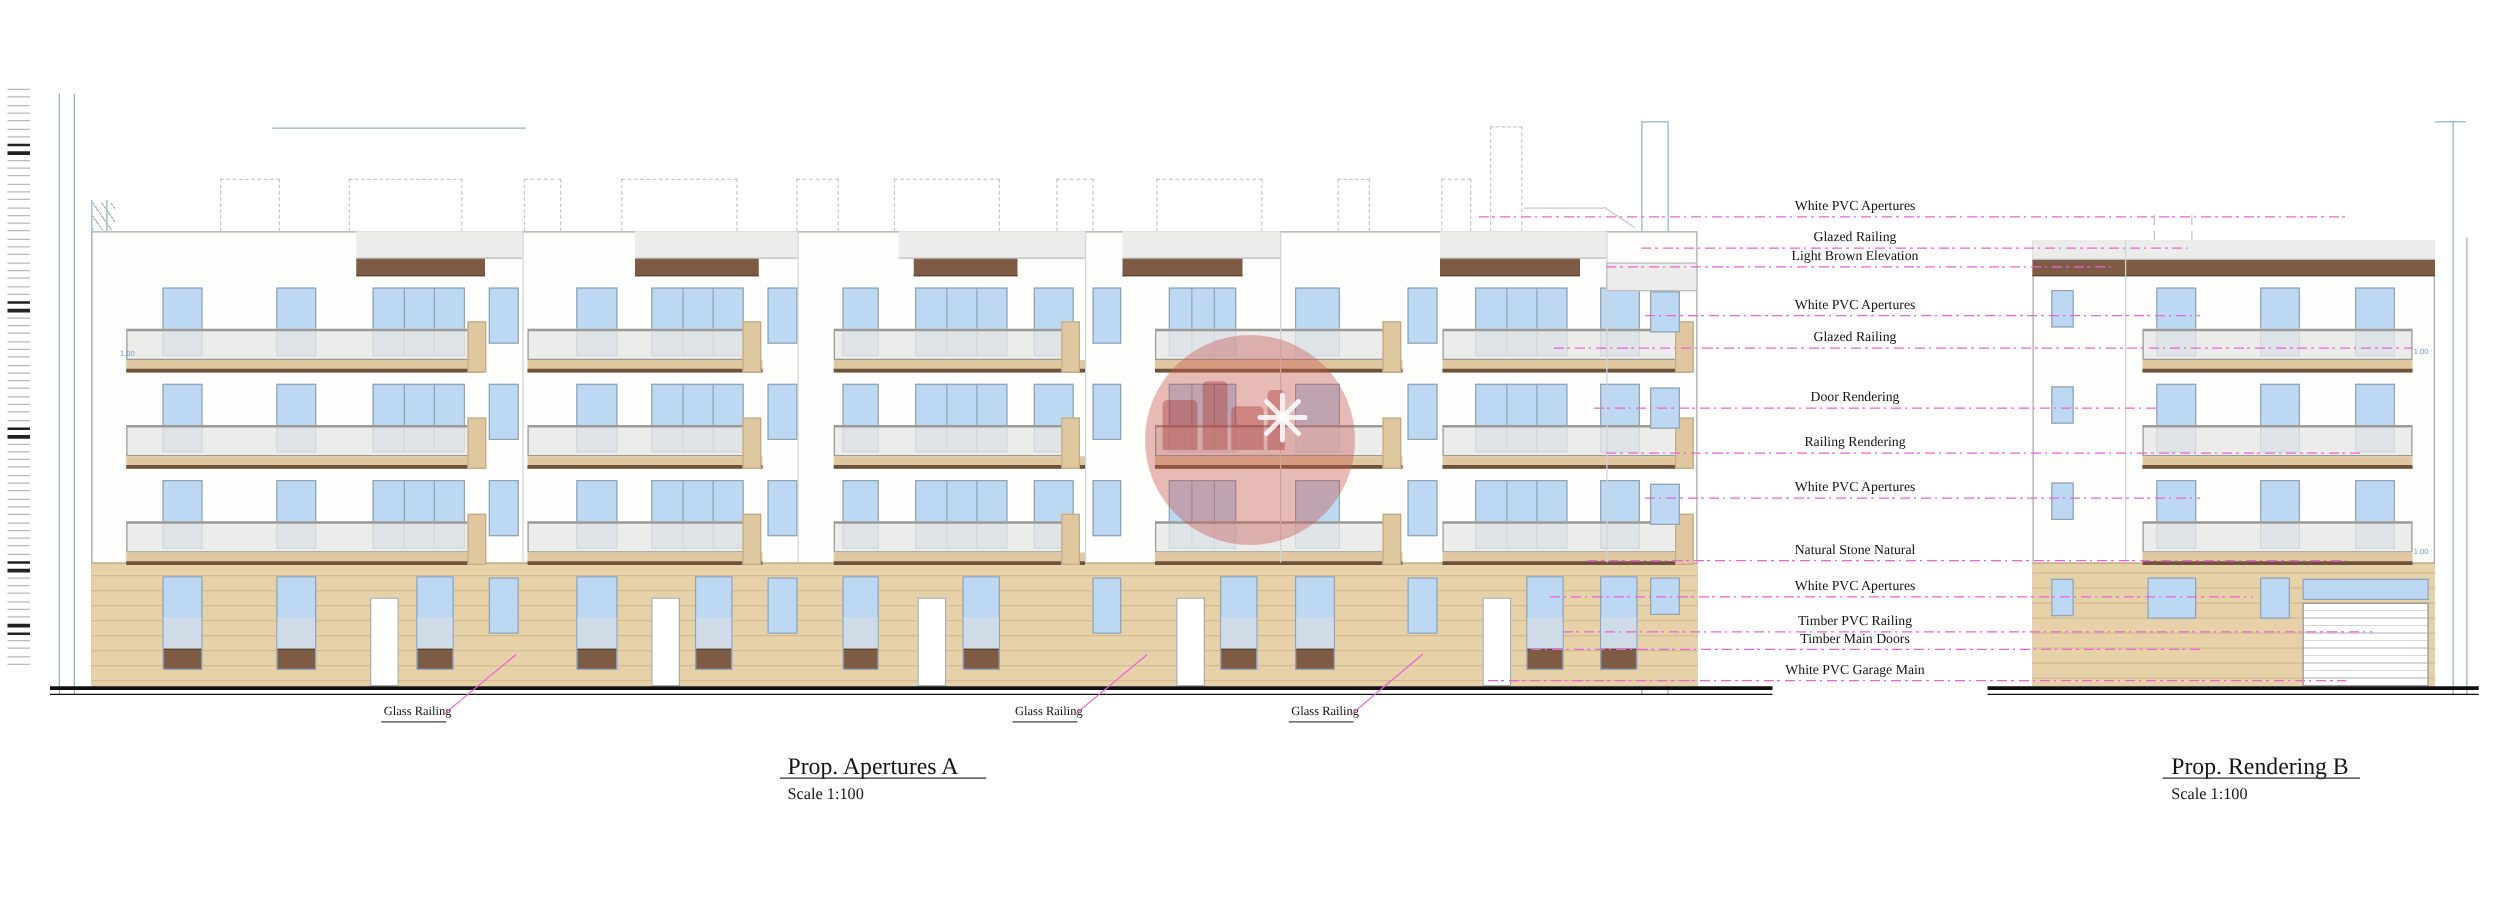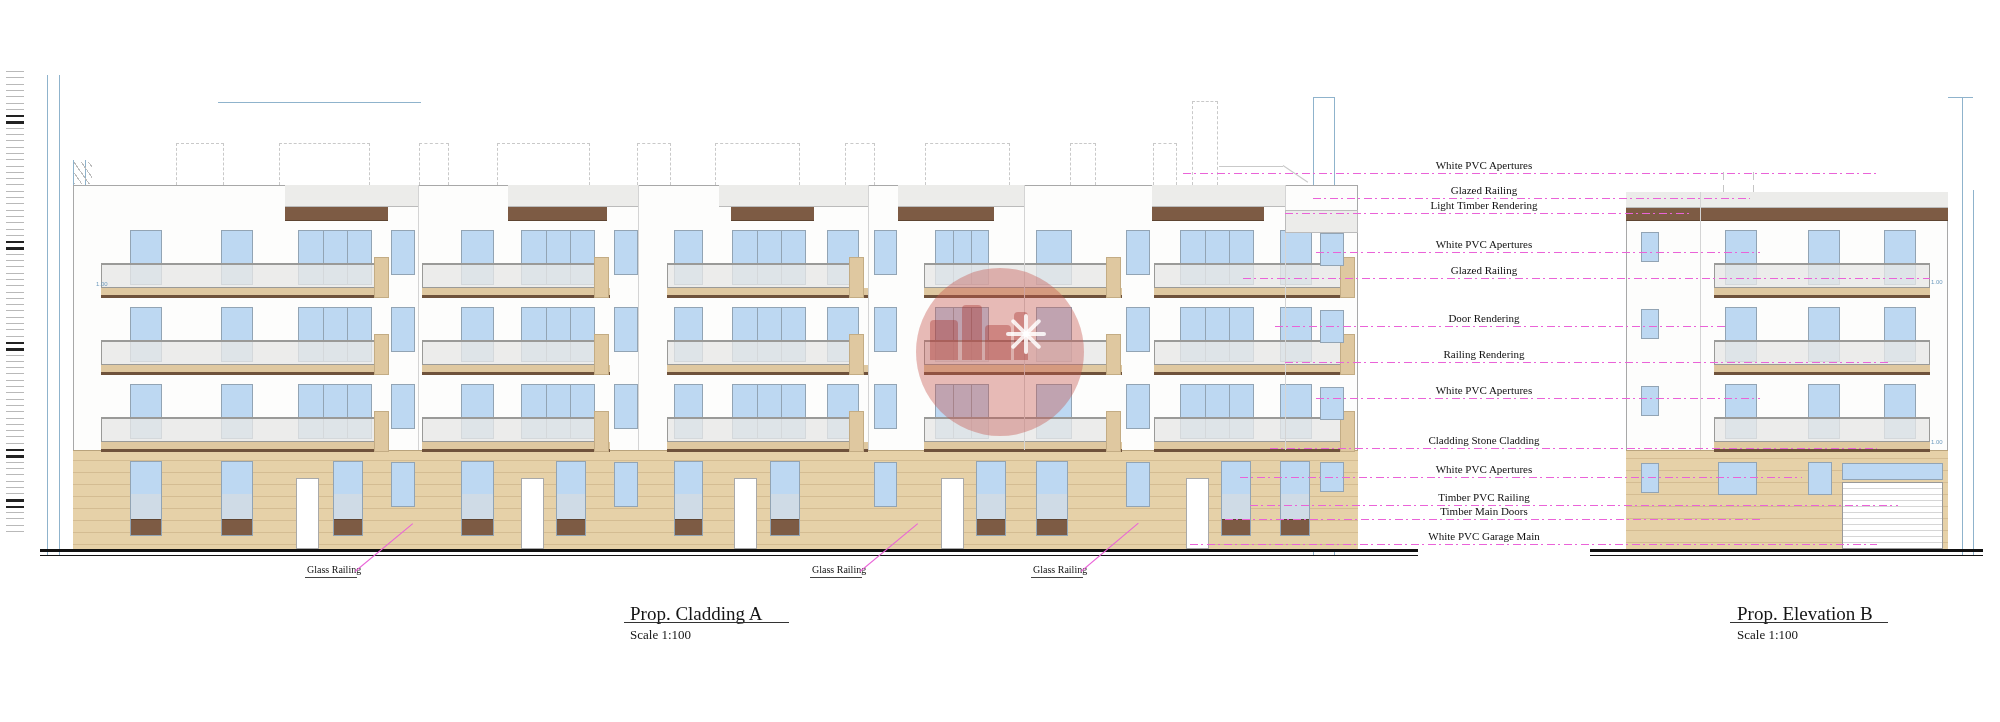--- a/index.html
+++ b/index.html
@@ -15,23 +15,23 @@
   .gr{font-size:10px;color:#111;white-space:nowrap;}
   .ttl{font-size:19px;color:#151515;white-space:nowrap;}
   .scl{font-size:13px;color:#151515;white-space:nowrap;}
   .wmtxt{font-family:"Liberation Sans",sans-serif;font-size:27px;letter-spacing:3px;color:rgba(233,128,118,0.8);white-space:nowrap;transform:translateX(-50%);}
 </style>
 </head>
 <body>
 
 <div id="sheet">
 
-  <div class="ttl" id="ttlA" style="left: 630px; top: 603px;">Prop. Cladding A</div>
+  <div class="ttl" id="ttlA" style="left: 630px; top: 603px;">Prop. Apertures A</div>
   <div class="scl" id="sclA" style="left: 630px; top: 627px;">Scale 1:100</div>
-  <div class="ttl" id="ttlB" style="left: 1737px; top: 603px;">Prop. Elevation B</div>
+  <div class="ttl" id="ttlB" style="left: 1737px; top: 603px;">Prop. Rendering B</div>
   <div class="scl" id="sclB" style="left: 1737px; top: 627px;">Scale 1:100</div>
   <div class="wmtxt" id="wmText" style="left: 1000px; top: 370px;">sensaramalta</div>
 <div style="left: 6px; top: 71px; width: 18px; height: 1px; background: rgb(185, 185, 185);"></div>
     <div style="left: 6px; top: 77.3px; width: 18px; height: 1px; background: rgb(185, 185, 185);"></div>
     <div style="left: 6px; top: 83.6px; width: 18px; height: 1px; background: rgb(185, 185, 185);"></div>
     <div style="left: 6px; top: 89.9px; width: 18px; height: 1px; background: rgb(185, 185, 185);"></div>
     <div style="left: 6px; top: 96.2px; width: 18px; height: 1px; background: rgb(185, 185, 185);"></div>
     <div style="left: 6px; top: 102.5px; width: 18px; height: 1px; background: rgb(185, 185, 185);"></div>
     <div style="left: 6px; top: 108.8px; width: 18px; height: 1px; background: rgb(185, 185, 185);"></div>
     <div style="left: 6px; top: 115.1px; width: 18px; height: 2.4px; background: rgb(34, 34, 34);"></div>
@@ -378,33 +378,33 @@
         <rect x="20" y="2" width="4" height="40" rx="2" fill="rgba(255,255,255,0.85)" transform="rotate(0 22 22)"></rect>
         <rect x="20" y="2" width="4" height="40" rx="2" fill="rgba(255,255,255,0.85)" transform="rotate(45 22 22)"></rect>
         <rect x="20" y="2" width="4" height="40" rx="2" fill="rgba(255,255,255,0.85)" transform="rotate(90 22 22)"></rect>
         <rect x="20" y="2" width="4" height="40" rx="2" fill="rgba(255,255,255,0.85)" transform="rotate(135 22 22)"></rect>
       </svg></div>
     <div class="pdash" style="left: 1183px; top: 173px; width: 695px; height: 1px;"></div>
     <div class="ann" style="left: 1484px; top: 159px;">White PVC Apertures</div>
     <div class="pdash" style="left: 1313px; top: 198px; width: 437px; height: 1px;"></div>
     <div class="ann" style="left: 1484px; top: 184px;">Glazed Railing</div>
     <div class="pdash" style="left: 1285px; top: 213px; width: 405px; height: 1px;"></div>
-    <div class="ann" style="left: 1484px; top: 199px;">Light Timber Rendering</div>
+    <div class="ann" style="left: 1484px; top: 199px;">Light Brown Elevation</div>
     <div class="pdash" style="left: 1316px; top: 252px; width: 444px; height: 1px;"></div>
     <div class="ann" style="left: 1484px; top: 238px;">White PVC Apertures</div>
     <div class="pdash" style="left: 1243px; top: 278px; width: 687px; height: 1px;"></div>
     <div class="ann" style="left: 1484px; top: 264px;">Glazed Railing</div>
     <div class="pdash" style="left: 1275px; top: 326px; width: 450px; height: 1px;"></div>
     <div class="ann" style="left: 1484px; top: 312px;">Door Rendering</div>
     <div class="pdash" style="left: 1285px; top: 362px; width: 603px; height: 1px;"></div>
     <div class="ann" style="left: 1484px; top: 348px;">Railing Rendering</div>
     <div class="pdash" style="left: 1316px; top: 398px; width: 444px; height: 1px;"></div>
     <div class="ann" style="left: 1484px; top: 384px;">White PVC Apertures</div>
     <div class="pdash" style="left: 1270px; top: 448px; width: 607px; height: 1px;"></div>
-    <div class="ann" style="left: 1484px; top: 434px;">Cladding Stone Cladding</div>
+    <div class="ann" style="left: 1484px; top: 434px;">Natural Stone Natural</div>
     <div class="pdash" style="left: 1240px; top: 477px; width: 562px; height: 1px;"></div>
     <div class="ann" style="left: 1484px; top: 463px;">White PVC Apertures</div>
     <div class="pdash" style="left: 1250px; top: 505px; width: 648px; height: 1px;"></div>
     <div class="ann" style="left: 1484px; top: 491px;">Timber PVC Railing</div>
     <div class="pdash" style="left: 1225px; top: 519px; width: 537px; height: 1px;"></div>
     <div class="ann" style="left: 1484px; top: 505px;">Timber Main Doors</div>
     <div class="pdash" style="left: 1190px; top: 544px; width: 687px; height: 1px;"></div>
     <div class="ann" style="left: 1484px; top: 530px;">White PVC Garage Main</div>
     <div class="gr" style="left: 307px; top: 564px;">Glass Railing</div>
     <div style="left: 305px; top: 577px; width: 52px; height: 1px; background: rgb(68, 68, 68);"></div>

